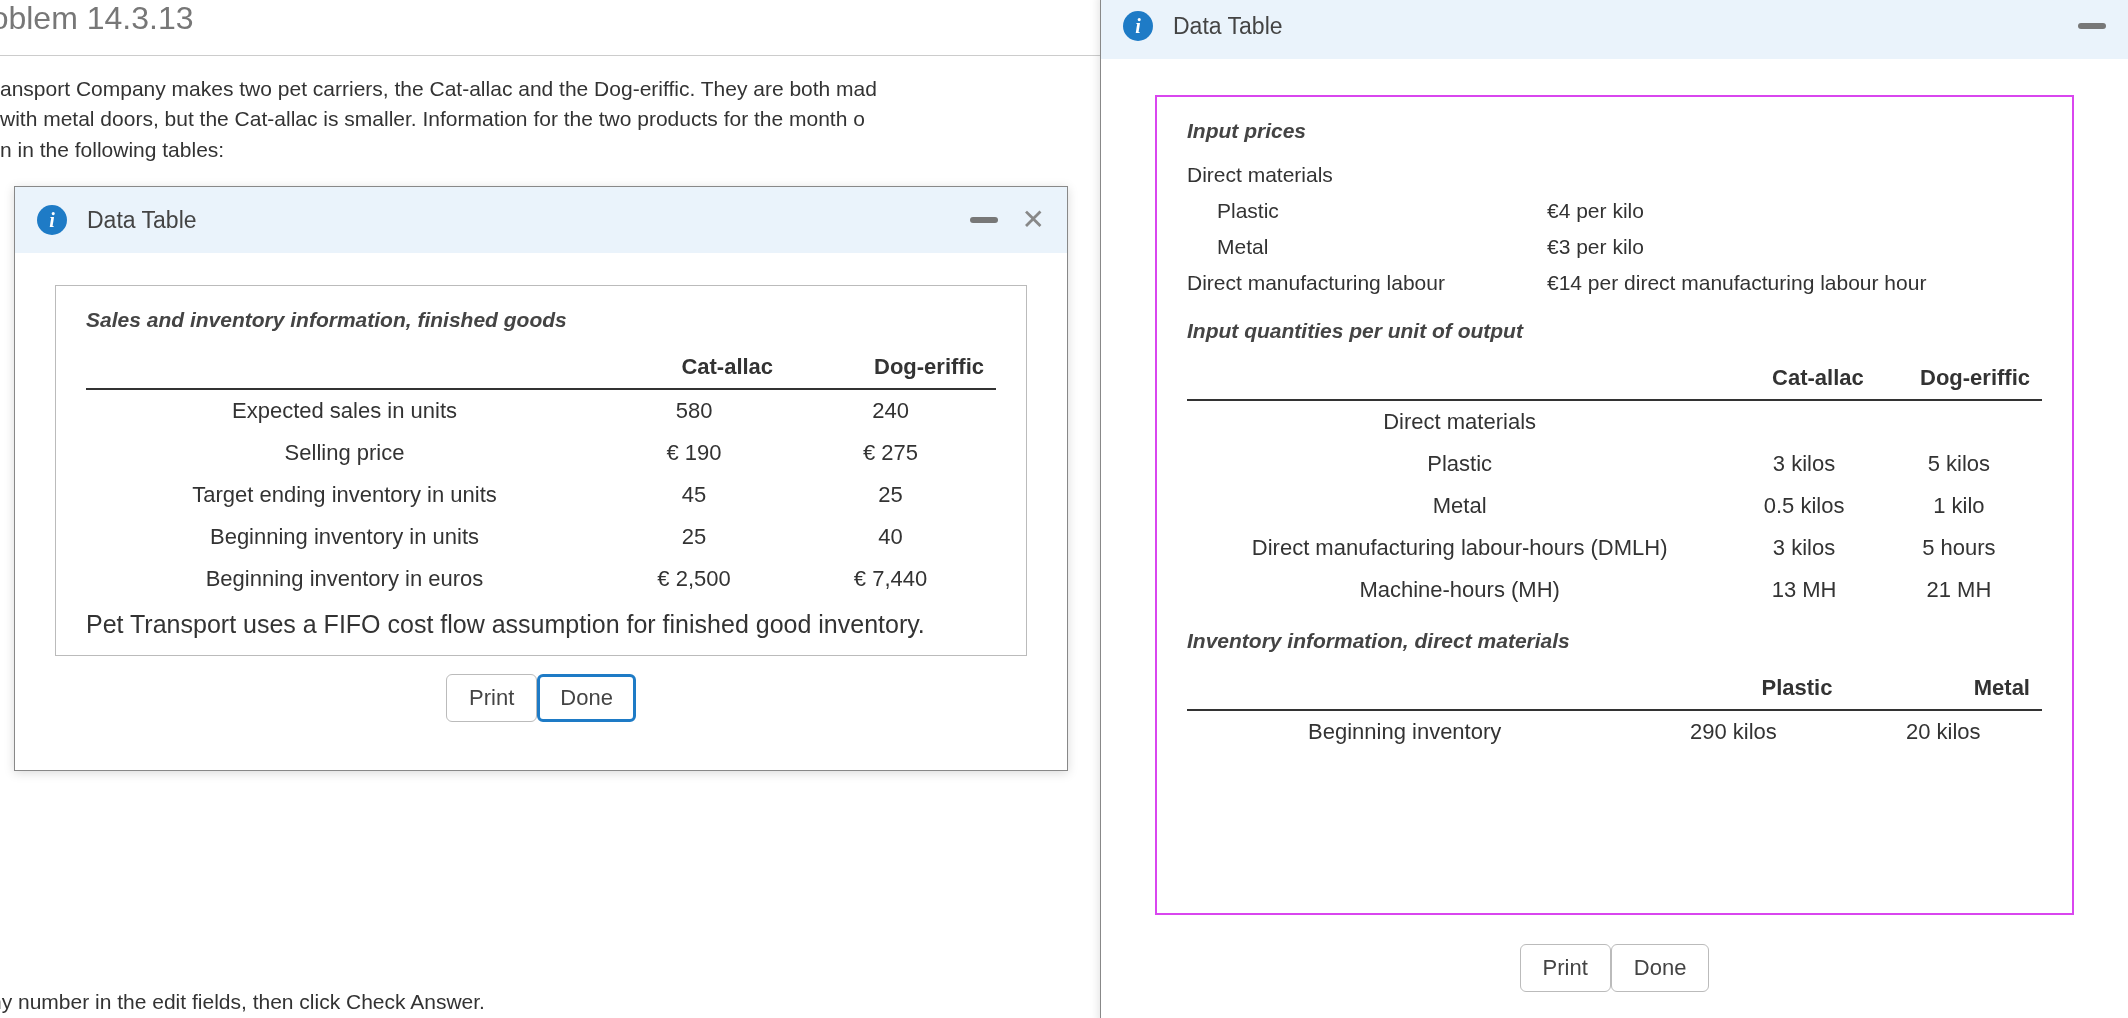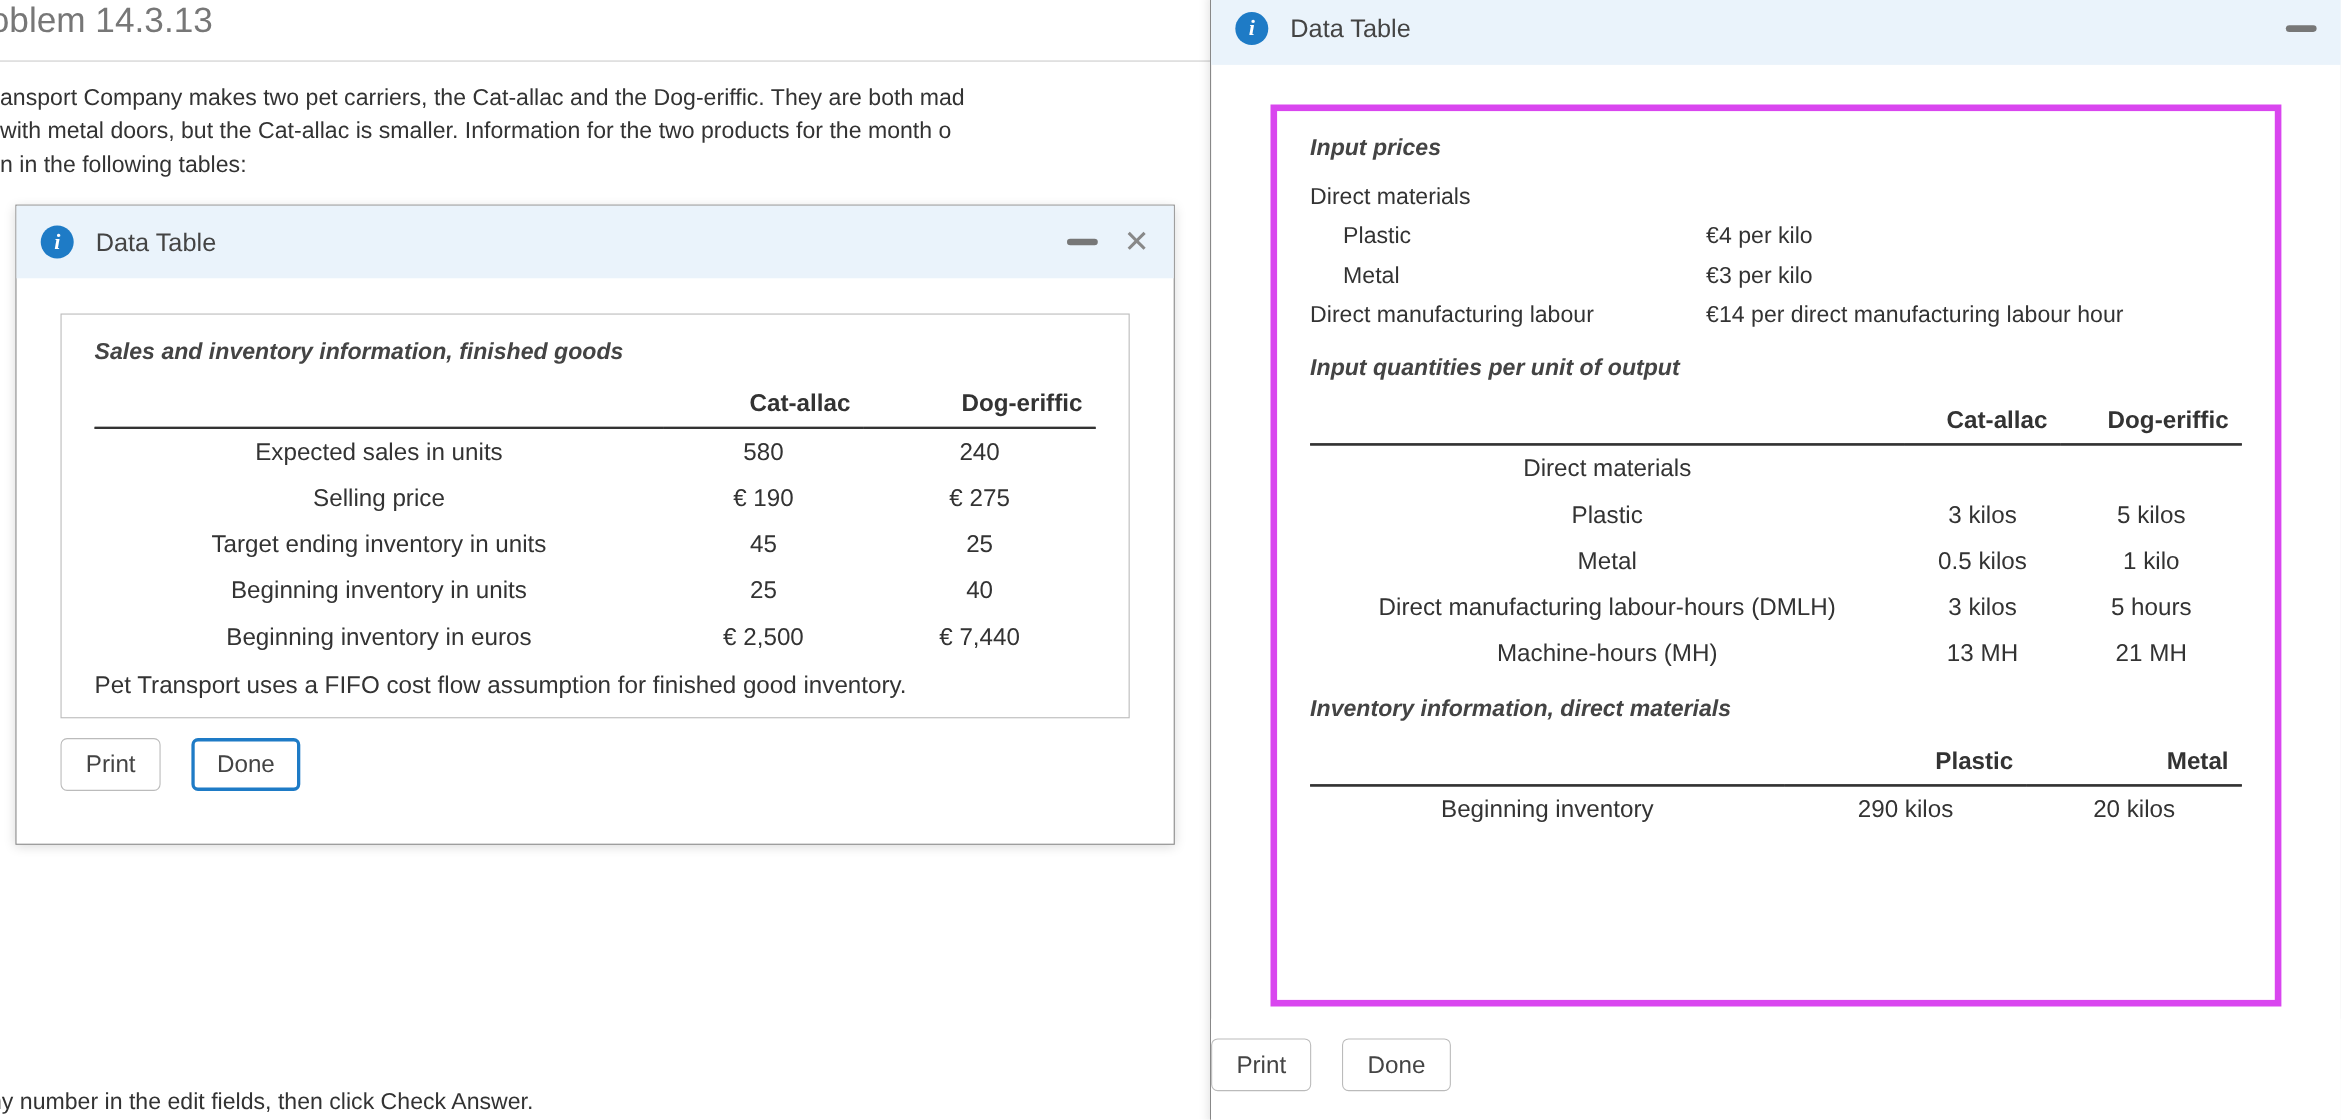--- a/index.html
+++ b/index.html
@@ -109,24 +109,25 @@
     font-weight: bold;
     padding: 8px 12px;
     border-bottom: 2px solid #333;
   }
   table.data th.left, table.data td.left { text-align: center; }
   table.data td {
     text-align: center;
     padding: 8px 12px;
   }
   .indent { padding-left: 30px; }
-  .note { font-size: 22px; margin-top: 10px; }
+  .note { font-size: 25px; margin-top: 10px; }
   .modal-footer {
     display: flex;
-    gap: 28px;
+    justify-content: center;
+    gap: 0;
     padding: 18px 0 28px 0;
   }
   .btn {
     background: #fff;
     border: 1px solid #bbb;
     border-radius: 6px;
     padding: 10px 22px;
     font-size: 22px;
     color: #444;
     cursor: pointer;
@@ -151,21 +152,21 @@
     border-right: none;
     border-bottom: none;
   }
   #modal-right .modal-body {
     padding: 36px 54px 0 54px;
     height: 870px;
     overflow: hidden;
     position: relative;
   }
   #modal-right .inner-box {
-    border: 6px solid #d946ef;
+    border: 2px solid #d946ef;
     padding: 22px 30px 16px 30px;
     height: 820px;
     overflow: hidden;
   }
   #modal-right .modal-footer {
     position: absolute;
     bottom: 2px;
     left: 0; right: 0;
     background: #fff;
   }

